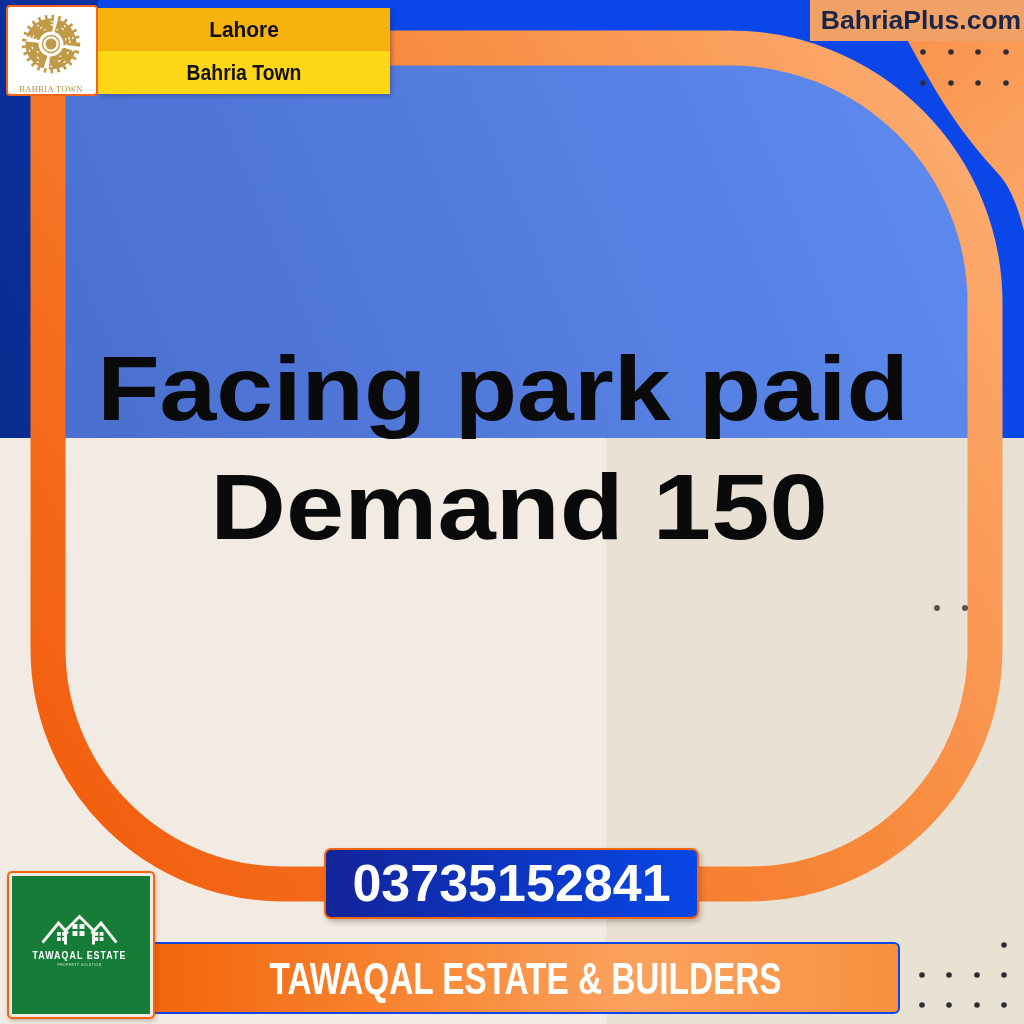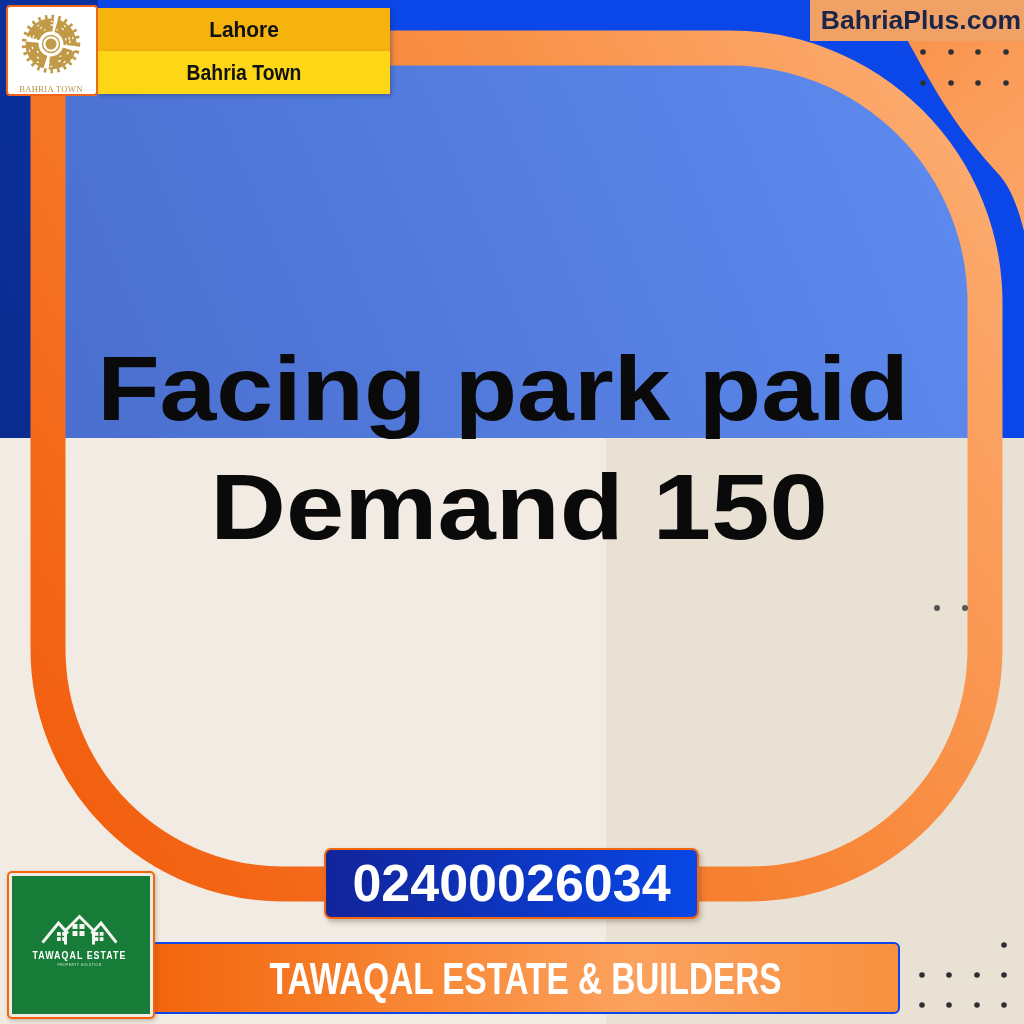--- a/index.html
+++ b/index.html
@@ -106,21 +106,21 @@
   </g>
   <text x="45" y="87" text-anchor="middle" font-family="Liberation Serif,serif" font-size="8.6" fill="#b29244" letter-spacing="0.3">BAHRIA TOWN</text>
 </svg>
 
 <div class="abs" style="left:0;top:338px;width:1006px;text-align:center;font-size:90px;font-weight:bold;color:#0a0a0a;transform:scaleX(1.135);transform-origin:503px 0;">Facing park paid</div>
 
 <div class="abs" style="left:0;top:455px;width:1038px;text-align:center;font-size:92px;font-weight:bold;color:#0a0a0a;transform:scaleX(1.139);transform-origin:519px 0;">Demand 150</div>
 
 <div class="abs" style="left:324px;top:848px;width:371px;height:67px;background:linear-gradient(90deg,#12249a,#0847e6);border:2px solid #f4660e;border-radius:7px;box-shadow:2px 3px 5px rgba(90,70,50,0.35);"></div>
 
-<div class="abs" style="left:324px;top:848px;width:375px;height:71px;line-height:71px;text-align:center;font-size:52px;font-weight:bold;color:#fff;">02400026034</div>
+<div class="abs" style="left:324px;top:848px;width:375px;height:71px;line-height:71px;text-align:center;font-size:52px;font-weight:bold;color:#fff;">03735152841</div>
 
 <div class="abs" style="left:150px;top:942px;width:746px;height:68px;background:linear-gradient(90deg,#f3650c,#f98b3a 40%,#fba25f 65%,#f8913f);border:2.5px solid #0a46e8;border-radius:6px;"></div>
 
 <div class="abs" style="left:150px;top:942px;width:751px;height:73px;line-height:73px;text-align:center;font-size:45px;font-weight:bold;color:#fff;transform:scaleX(0.74);transform-origin:center;">TAWAQAL ESTATE &amp; BUILDERS</div>
 
 <div class="abs" style="left:7px;top:871px;width:138px;height:138px;background:#f1ebe3;border:2px solid #f4650d;border-radius:5px;padding:3px;box-shadow:1px 2px 4px rgba(90,70,50,0.3);">
 
   <div style="width:138px;height:138px;background:#177c38;"></div>
 </div>
 

